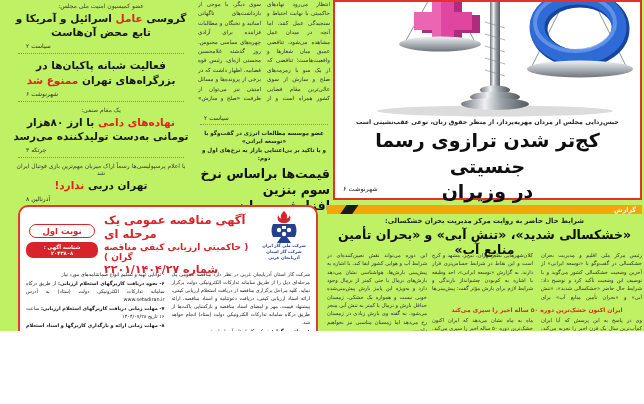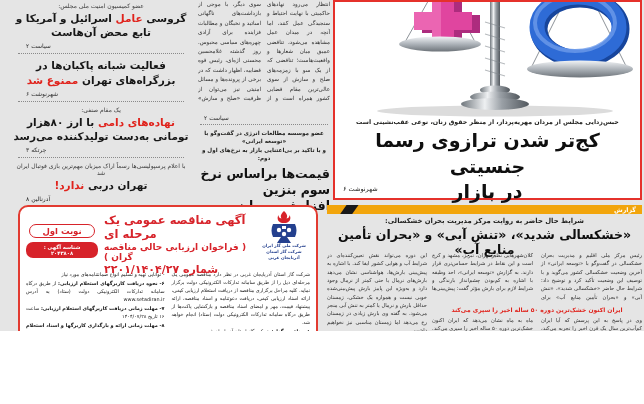--- a/index.html
+++ b/index.html
@@ -1,19 +1,19 @@
 <!DOCTYPE html>
 <html lang="fa" dir="rtl"><head>
 <meta charset="utf-8">
 <style>
   * { margin:0; padding:0; box-sizing:border-box; }
   html,body { background:#fff; }
   body { font-family:"DejaVu Sans", sans-serif; }
   #page {
-    position:relative; width:644px; height:331px; background:#e5e5e5;
+    position:relative; width:644px; height:331px; background:#bef264;
     overflow:hidden; direction:rtl; color:#1d1d1b;
   }
   .abs { position:absolute; }
   .center { text-align:center; }
   .red { color:#e0231c; }
   .kicker { font-size:6px; color:#3a3a3a; font-weight:bold; }
   .ref { font-size:6px; color:#2b2b2b; }
   .dots { border-top:1px dotted #8a8a8a; height:0; }
 
   
@@ -175,42 +175,42 @@
       <g>
         <ellipse cx="245" cy="27" rx="41" ry="30" fill="none" stroke="#17459c" stroke-width="17"></ellipse>
         <ellipse cx="243" cy="25" rx="41" ry="30" fill="none" stroke="#2e6bd6" stroke-width="15"></ellipse>
         <ellipse cx="240" cy="21" rx="40" ry="28" fill="none" stroke="#6d9bea" stroke-width="4" opacity="0.8"></ellipse>
       </g>
       <ellipse cx="245" cy="67" rx="53" ry="8.5" fill="url(#pan)"></ellipse>
     </svg>
     <div id="scales-kicker" class="center">حبس‌زدایی مجلس از مردان مهریه‌پرداز، از منظر حقوق زنان، نوعی عقب‌نشینی است</div>
     <div id="scales-headline" class="center">
       <div>کج‌تر شدن ترازوی رسما جنسیتی</div>
-      <div>در بازار</div>
+      <div>در وزیران</div>
     </div>
     <span id="scales-ref">شهرنوشت ۶</span>
   </div>
 
   <div id="ad-box" class="abs">
     <div id="ad-head">
       <div id="ad-logo-wrap">
         <svg width="30" height="32" viewBox="0 0 30 32" style="display:block;margin:0 auto;">
           <path d="M15 0 c3 3 4 5 2.5 7.5 c2.5-0.5 3-2 3-3.5 c2 3.5 0.5 7 -3.5 8 h-4 c-4-1-5.5-4.5-3.5-8 c0 1.5 0.5 3 3 3.5 C11 5 12 3 15 0 z" fill="#d7232a"></path>
           <path d="M4 13 h22 c2 4 2 9 0 13 h-8 l4 6 h-14 l4-6 h-8 c-2-4-2-9 0-13 z" fill="#24408e"></path>
           <circle cx="10" cy="19" r="2.2" fill="#fff"></circle>
             <circle cx="20" cy="19" r="2.2" fill="#fff"></circle>
           <circle cx="15" cy="23" r="2.2" fill="#fff"></circle>
             <rect x="13" y="15" width="4" height="3" fill="#fff"></rect>
         </svg>
         <div class="org-line">شرکت ملی گاز ایران</div>
         <div class="org-line">شرکت گاز استان آذربایجان غربی</div>
       </div>
       <div id="ad-titles">
         <div id="ad-title-1">آگهی مناقصه عمومی یک مرحله ای</div>
-        <div id="ad-title-2">( فراخوان ارزیابی حالی مناقصه گران )</div>
+        <div id="ad-title-2">( حاکمیتی ارزیابی کیفی مناقصه گران )</div>
         <div id="ad-title-3">شماره ۲۲۰۱/۱۴۰۴/۲۷</div>
       </div>
       <div id="ad-pills">
         <span id="pill-round">نوبت اول</span><br>
         <span id="pill-id">شناسه آگهی : ۲۰۴۳۸۰۸</span>
       </div>
     </div>
     <div id="ad-body">
       <div class="ad-col">
         <div class="ad-item">شرکت گاز استان آذربایجان غربی در نظر دارد مناقصه عمومی یک مرحله‌ای ذیل را از طریق سامانه تدارکات الکترونیکی دولت برگزار نماید. کلیه مراحل برگزاری مناقصه از دریافت استعلام ارزیابی کیفی، ارائه اسناد ارزیابی کیفی، دریافت دعوتنامه و اسناد مناقصه، ارائه پیشنهاد قیمت، مهر و امضای اسناد مناقصه و بازگشایی پاکت‌ها از طریق درگاه سامانه تدارکات الکترونیکی دولت (ستاد) انجام خواهد شد.</div>

